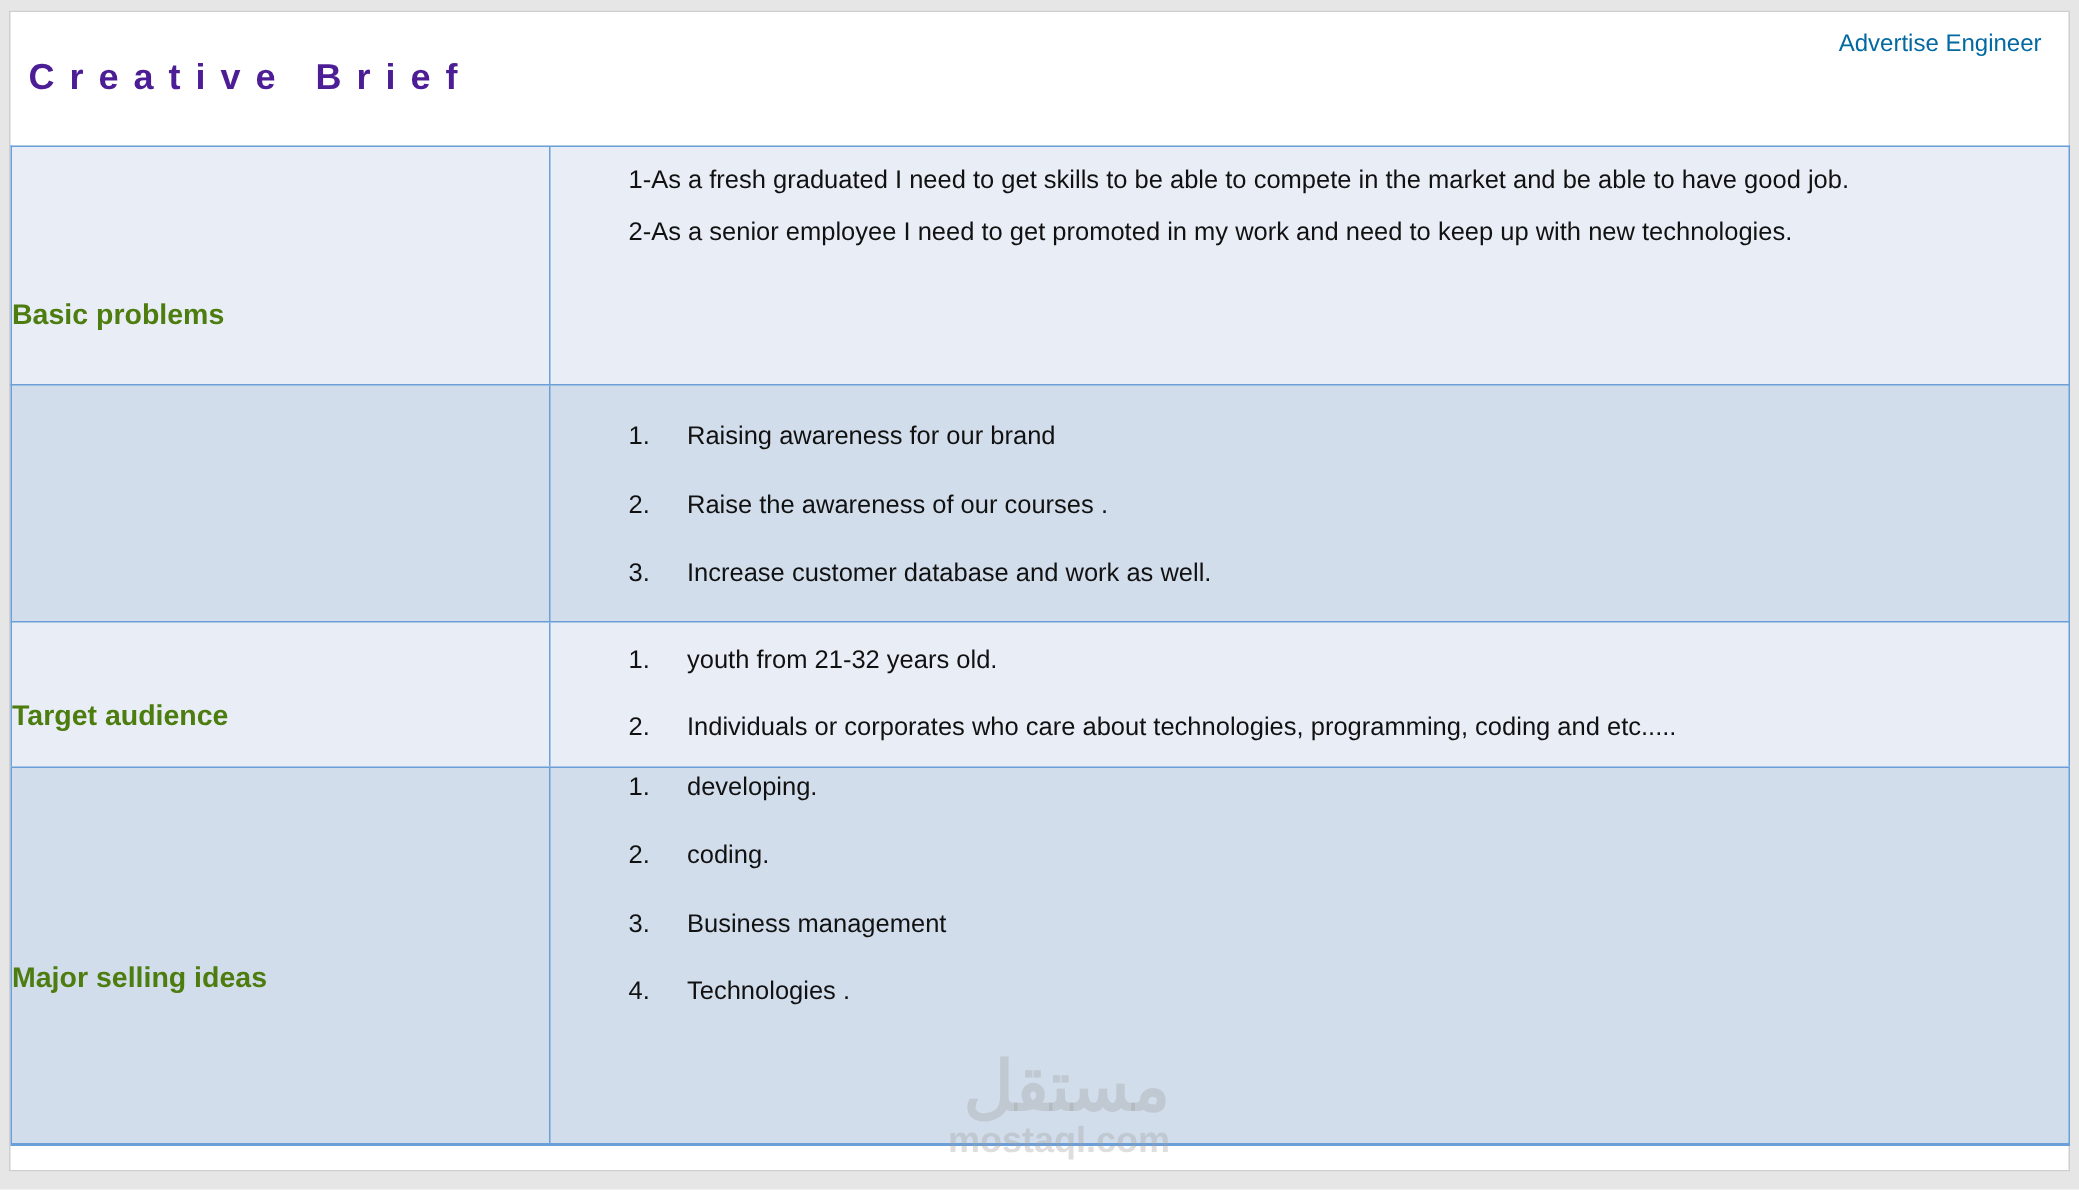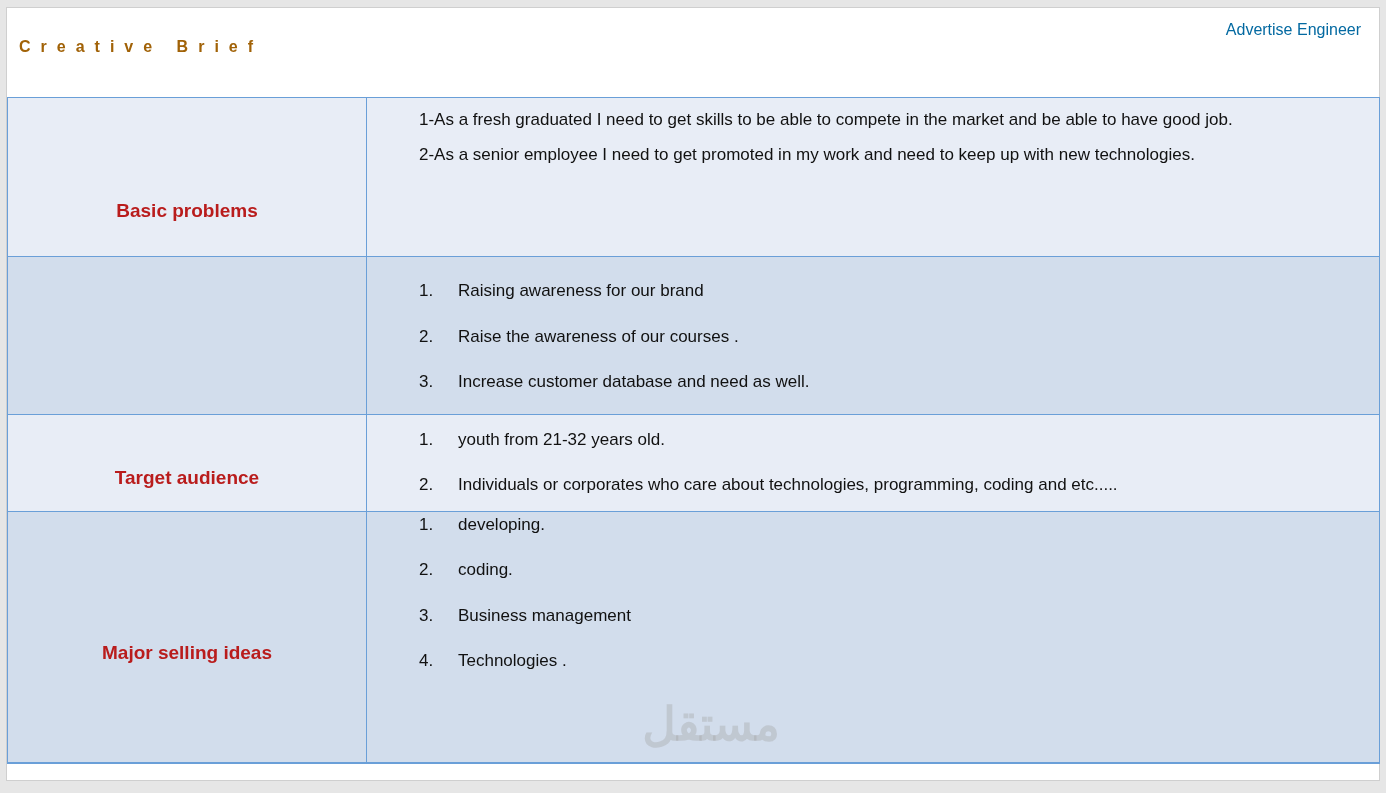--- a/index.html
+++ b/index.html
@@ -5,36 +5,36 @@
     html, body { margin:0; padding:0; }
     body {
       width:1386px; height:793px; background:#e6e6e6; position:relative; overflow:hidden;
       font-family:"Liberation Sans", sans-serif; color:#111;
     }
     .page {
       position:absolute; left:6px; top:7px; width:1374px; height:774px;
       background:#ffffff; border:1px solid #cfcfcf; box-sizing:border-box;
     }
     .title {
-      position:absolute; left:12px; top:30px; font-size:16px; font-weight:bold;
-      letter-spacing:10px; color:#a16207;
+      position:absolute; left:12px; top:30px; font-size:24px; font-weight:bold;
+      letter-spacing:10px; color:#4c1d95;
     }
     .role {
       position:absolute; right:18px; top:13px; font-size:16px; color:#0369a1;
     }
     .row {
       position:absolute; left:0; width:1373px; box-sizing:border-box;
       border-top:1px solid #6a9fd8; border-left:1px solid #6a9fd8; border-right:1px solid #6a9fd8;
     }
     .row.light { background:#e8edf6; }
     .row.dark { background:#d2ddec; }
     .row.last { border-bottom:2px solid #6a9fd8; }
     .label {
       position:absolute; left:0; width:358px; font-weight:bold; font-size:19px;
-      text-align:center; color:#b91c1c;
+      color:#4d7c0f;
     }
     .divider {
       position:absolute; left:358px; top:0; bottom:0; width:1px; background:#6a9fd8;
     }
     .content { position:absolute; left:411px; font-size:17px; color:#111; }
     .line { position:absolute; white-space:nowrap; }
     .num { position:absolute; left:0; white-space:nowrap; }
     .txt { position:absolute; left:39px; white-space:nowrap; }
     .watermark {
       position:absolute; left:605px; top:700px; width:175px; text-align:right;
@@ -65,21 +65,21 @@
       <div class="line" style="top:0;">
         <span class="num">1.</span>
         <span class="txt">Raising awareness for our brand</span>
       </div>
       <div class="line" style="top:46px;">
         <span class="num">2.</span>
         <span class="txt">Raise the awareness of our courses .</span>
       </div>
       <div class="line" style="top:91px;">
         <span class="num">3.</span>
-        <span class="txt">Increase customer database and need as well.</span>
+        <span class="txt">Increase customer database and work as well.</span>
       </div>
     </div>
   </div>
 
   <div class="row light" style="top:406px;height:97px;">
     <div class="label" style="top:52px;">Target audience</div>
     <div class="divider"></div>
     <div class="content" style="top:15px;">
       <div class="line" style="top:0;">
         <span class="num">1.</span>
@@ -111,13 +111,14 @@
       <div class="line" style="top:136px;">
         <span class="num">4.</span>
         <span class="txt">Technologies .</span>
       </div>
     </div>
   </div>
 </div>
 
 <div class="watermark">
   <div class="wm-ar">مستقل</div>
+  <div class="wm-en">mostaql.com</div>
 </div>
 
 </body></html>

